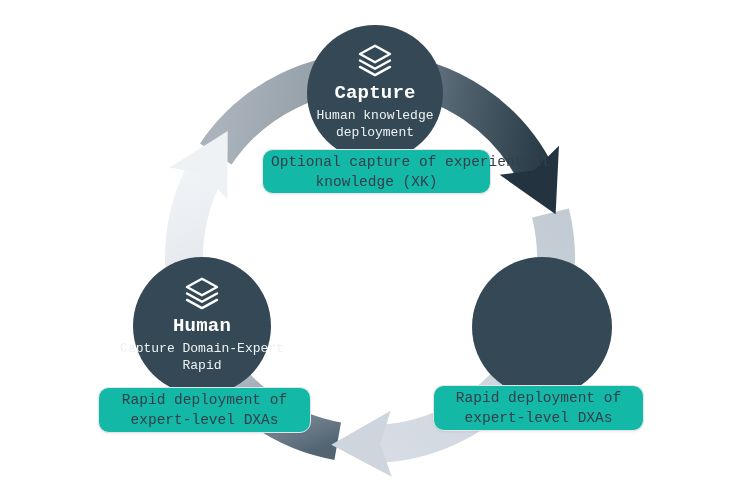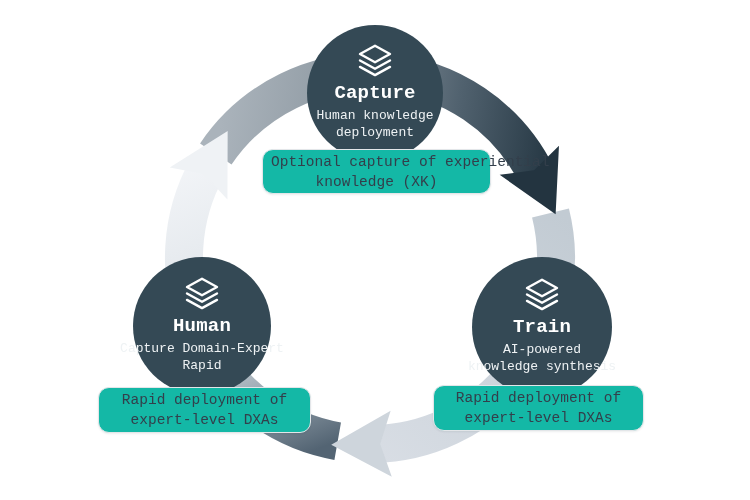--- a/index.html
+++ b/index.html
@@ -71,32 +71,20 @@
       <polyline points="2,12.3 12,17.8 22,12.3"></polyline>
       <polyline points="2,16.6 12,22.1 22,16.6"></polyline>
     </svg>
     <div class="title">Capture</div>
     <div class="subtitle">
       <span>Human knowledge</span><br>
       <span>deployment</span>
     </div>
   </div>
 
-  <div class="node" style="left:452px;top:276px;">
-    <svg class="icon" viewBox="0 0 24 24" fill="none" stroke="#ffffff" stroke-width="1.6" stroke-linecap="round" stroke-linejoin="round">
-      <polygon points="12,2.5 22,8 12,13.5 2,8"></polygon>
-      <polyline points="2,12.3 12,17.8 22,12.3"></polyline>
-      <polyline points="2,16.6 12,22.1 22,16.6"></polyline>
-    </svg>
-    <div class="title">Train</div>
-    <div class="subtitle">
-      <span>AI-powered</span><br>
-      <span>knowledge synthesis</span>
-    </div>
-  </div>
 
   <div class="node" style="left:112px;top:275px;">
     <svg class="icon" viewBox="0 0 24 24" fill="none" stroke="#ffffff" stroke-width="1.6" stroke-linecap="round" stroke-linejoin="round">
       <polygon points="12,2.5 22,8 12,13.5 2,8"></polygon>
       <polyline points="2,12.3 12,17.8 22,12.3"></polyline>
       <polyline points="2,16.6 12,22.1 22,16.6"></polyline>
     </svg>
     <div class="title">Human</div>
     <div class="subtitle">
       <span>Capture Domain-Expert</span><br>

